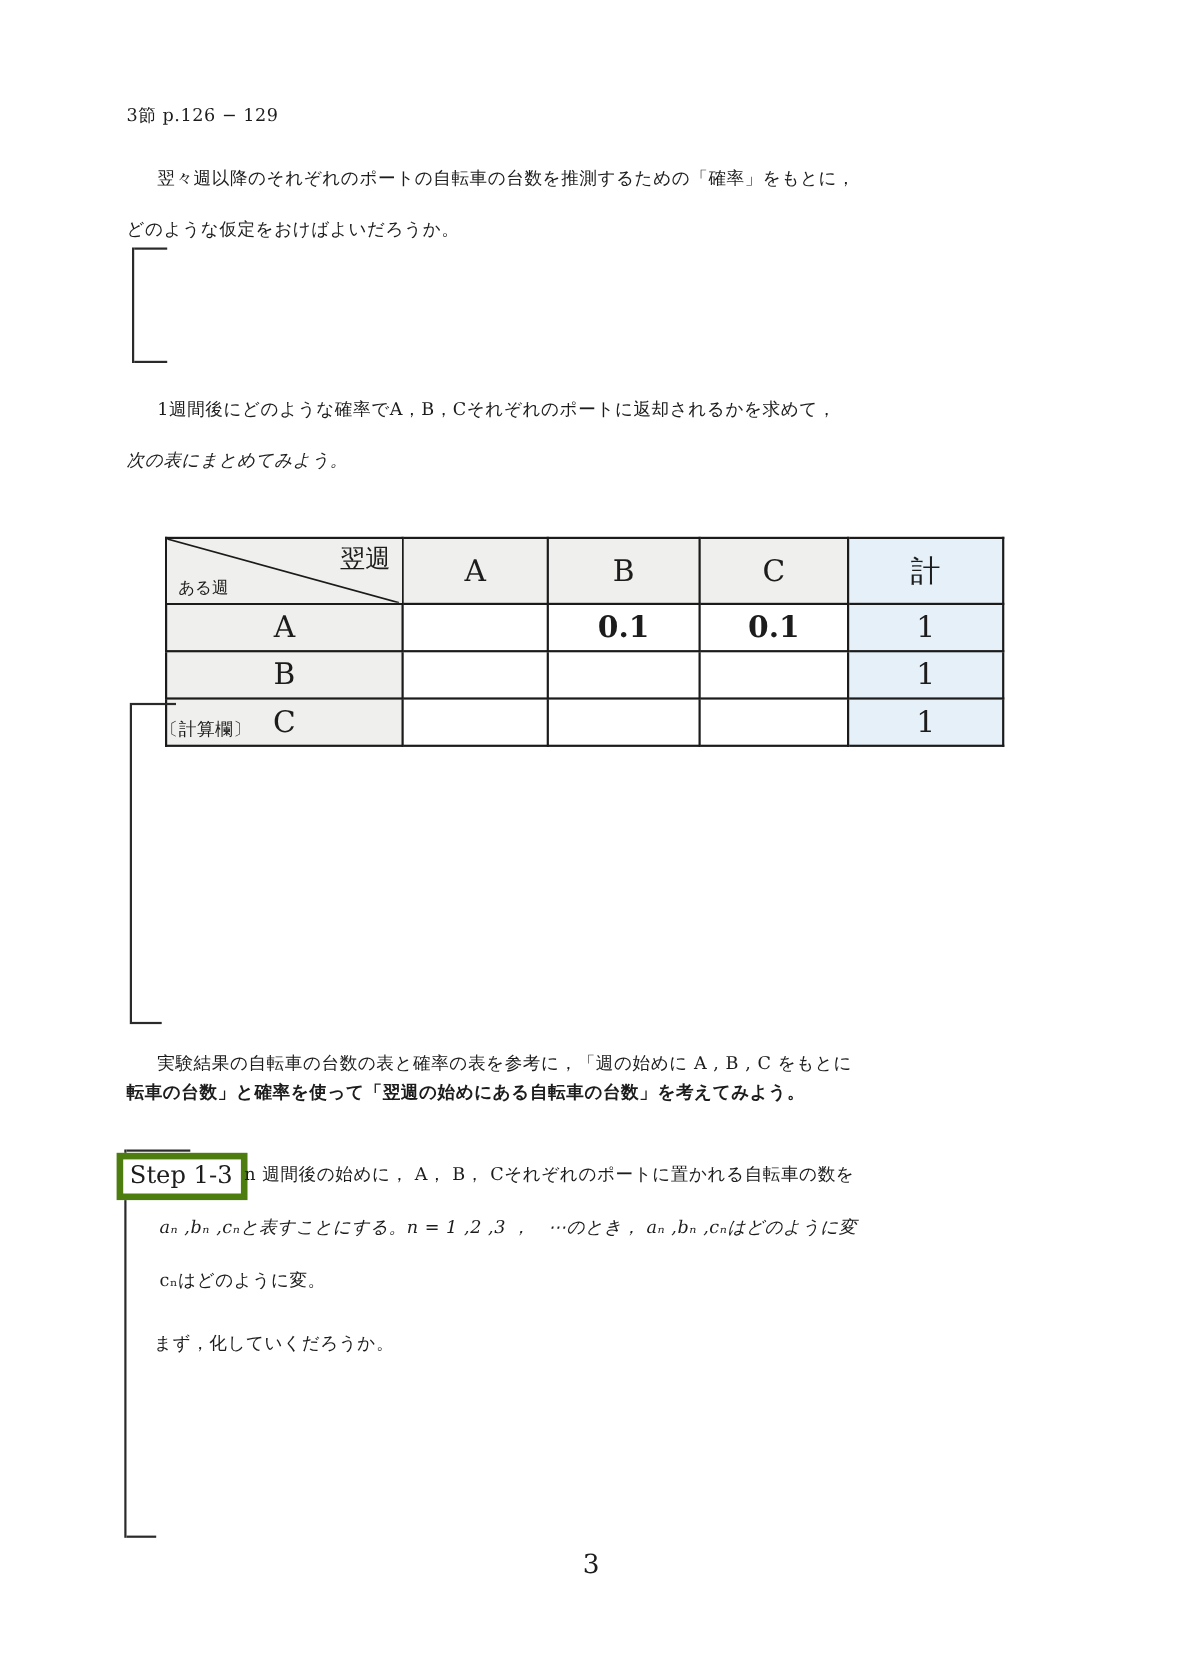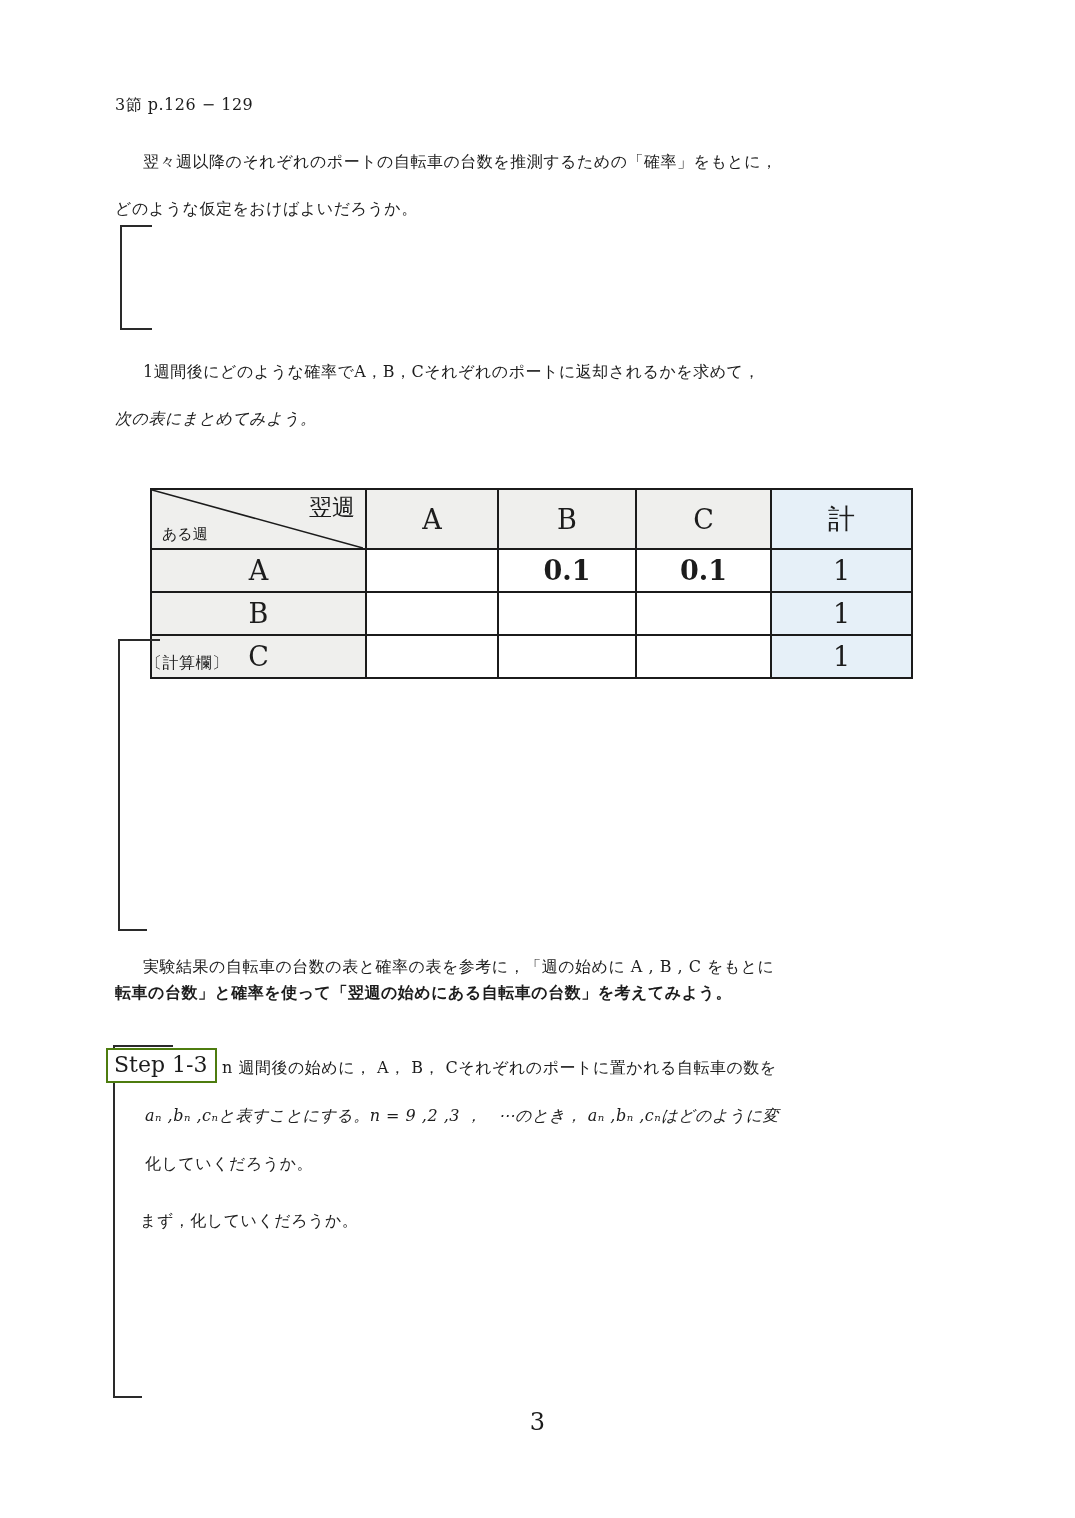--- a/index.html
+++ b/index.html
@@ -77,21 +77,21 @@
     position: absolute;
     left: 10px; bottom: 4px;
     font-size: 15px;
   }
   td.val { font-weight: 700; font-size: 22px; }
 
   .stepbox {
     position: absolute;
     left: 106px;
     top: 1048px;
-    border: 2px solid #4d7c0f;
+    border: 6px solid #4d7c0f;
     background: #ffffff;
     padding: 2px 8px 4px 6px;
     font-size: 22px;
     white-space: nowrap;
   }
   .pageno {
     position: absolute;
     left: 0;
     top: 1408px;
     width: 100%;
@@ -160,17 +160,17 @@
 
 <div class="bracket b2" style="left:118px; top:639px; height:292px;"></div>
 <div class="abs txt" style="left:146px; top:648px;text-align:center;">〔計算欄〕</div>
 
 <div class="abs txt" style="left:143px; top:952px;">実験結果の自転車の台数の表と確率の表を参考に，「週の始めに A , B , C をもとに</div>
 <div class="abs txt" style="left:115px; top:978px;font-weight:bold;">転車の台数」と確率を使って「翌週の始めにある自転車の台数」を考えてみよう。</div>
 
 <div class="bracket b3" style="left:113px; top:1045px; height:353px;"></div>
 <div class="stepbox">Step 1-3</div>
 <div class="abs txt" style="left:222px; top:1053px;">n 週間後の始めに， A， B， Cそれぞれのポートに置かれる自転車の数を</div>
-<div class="abs txt" style="left:145px; top:1101px; font-style:italic;">aₙ ,bₙ ,cₙと表すことにする。n = 9 ,2 ,3 ，　⋯のとき， aₙ ,bₙ ,cₙはどのように変</div>
-<div class="abs txt" style="left:145px; top:1149px;">化していくだろうか。</div>
+<div class="abs txt" style="left:145px; top:1101px; font-style:italic;">aₙ ,bₙ ,cₙと表すことにする。n = 1 ,2 ,3 ，　⋯のとき， aₙ ,bₙ ,cₙはどのように変</div>
+<div class="abs txt" style="left:145px; top:1149px;">cₙはどのように変。</div>
 <div class="abs txt" style="left:140px; top:1206px;">まず，化していくだろうか。</div>
 
 <div class="pageno">3</div>
 
 </body></html>

